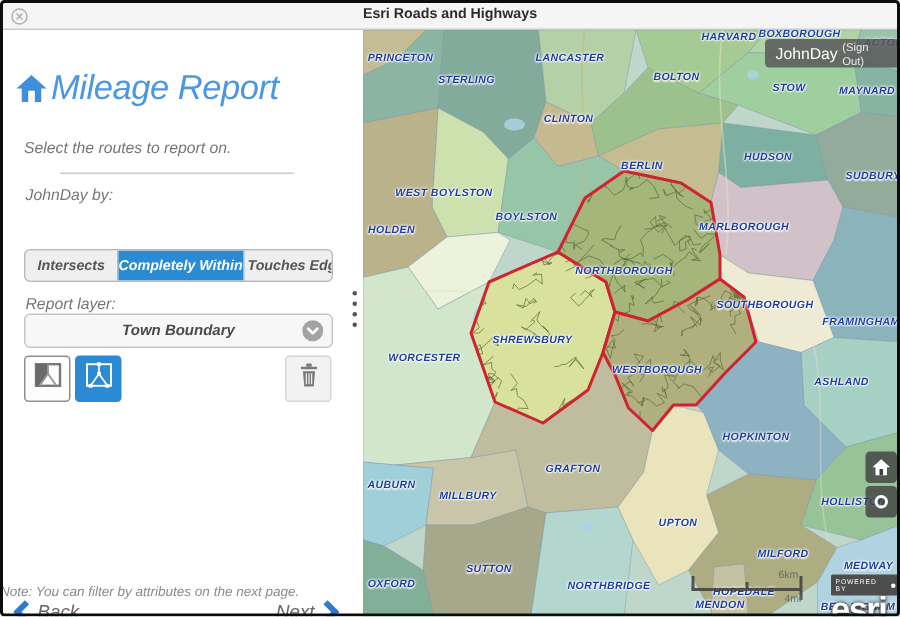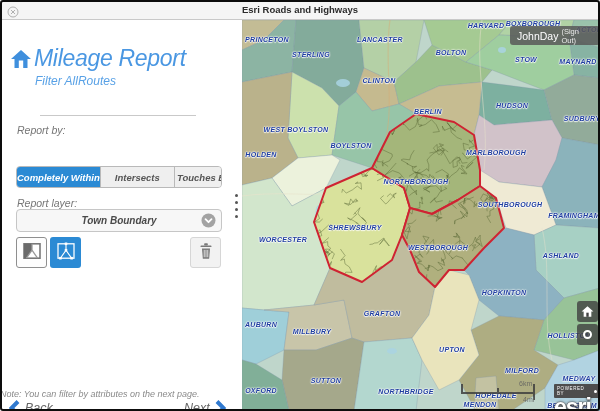--- a/index.html
+++ b/index.html
@@ -87,28 +87,28 @@
   </div>
 
   <div class="panel">
     <span class="home-icon">
       <svg width="22" height="22" viewBox="0 0 22 22">
           <path d="M11 2 L21 11 H17.5 V20 H4.5 V11 H1 Z" fill="#3f8fdd"></path>
           <rect x="8.8" y="12.5" width="4.4" height="7.5" fill="#fff"></rect>
         </svg>
     </span>
     <div class="app-title">Mileage Report</div>
-    <div class="app-subtitle">Filter AllRoutes</div>
+    <div class="instruction">Select the routes to report on.</div>
     <div class="divider"></div>
 
-    <div class="field-label lbl-filter-by">Report by:</div>
+    <div class="field-label lbl-filter-by">JohnDay by:</div>
 
     <div class="segmented" id="segmented">
+      <div class="seg">Intersects</div>
       <div class="seg selected">Completely Within</div>
-      <div class="seg">Intersects</div>
       <div class="seg">Touches Edge</div>
     </div>
 
     <div class="field-label lbl-filter-layer">Report layer:</div>
     <div class="dropdown dd2">
       <span>Town Boundary</span>
       <span class="dd-chevron">
         <svg width="15" height="15" viewBox="0 0 15 15">
             <circle cx="7.5" cy="7.5" r="7" fill="#a3a3a3"></circle>
             <path d="M4.5 6.2 L7.5 9.2 L10.5 6.2" fill="none" stroke="#fff" stroke-width="1.8" stroke-linecap="round" stroke-linejoin="round"></path>

